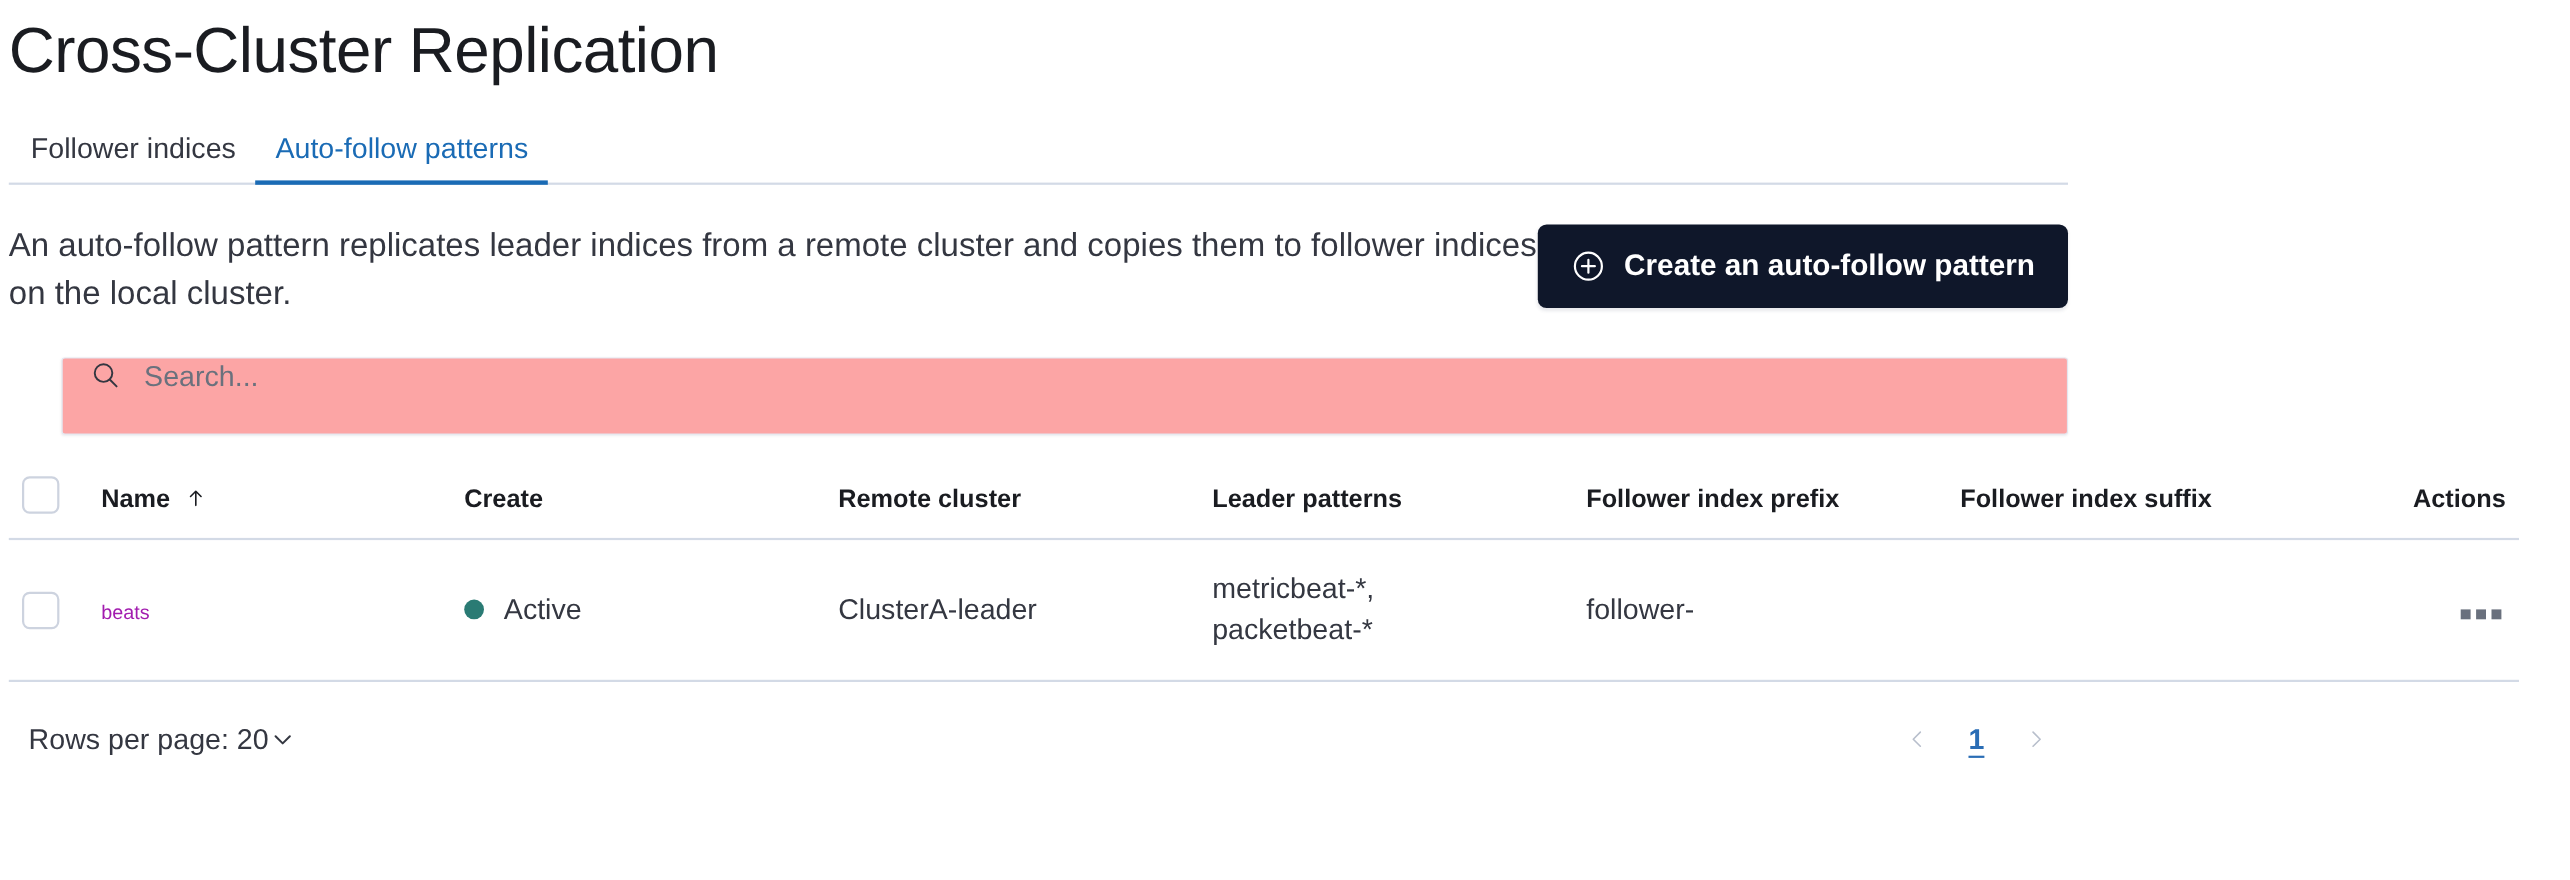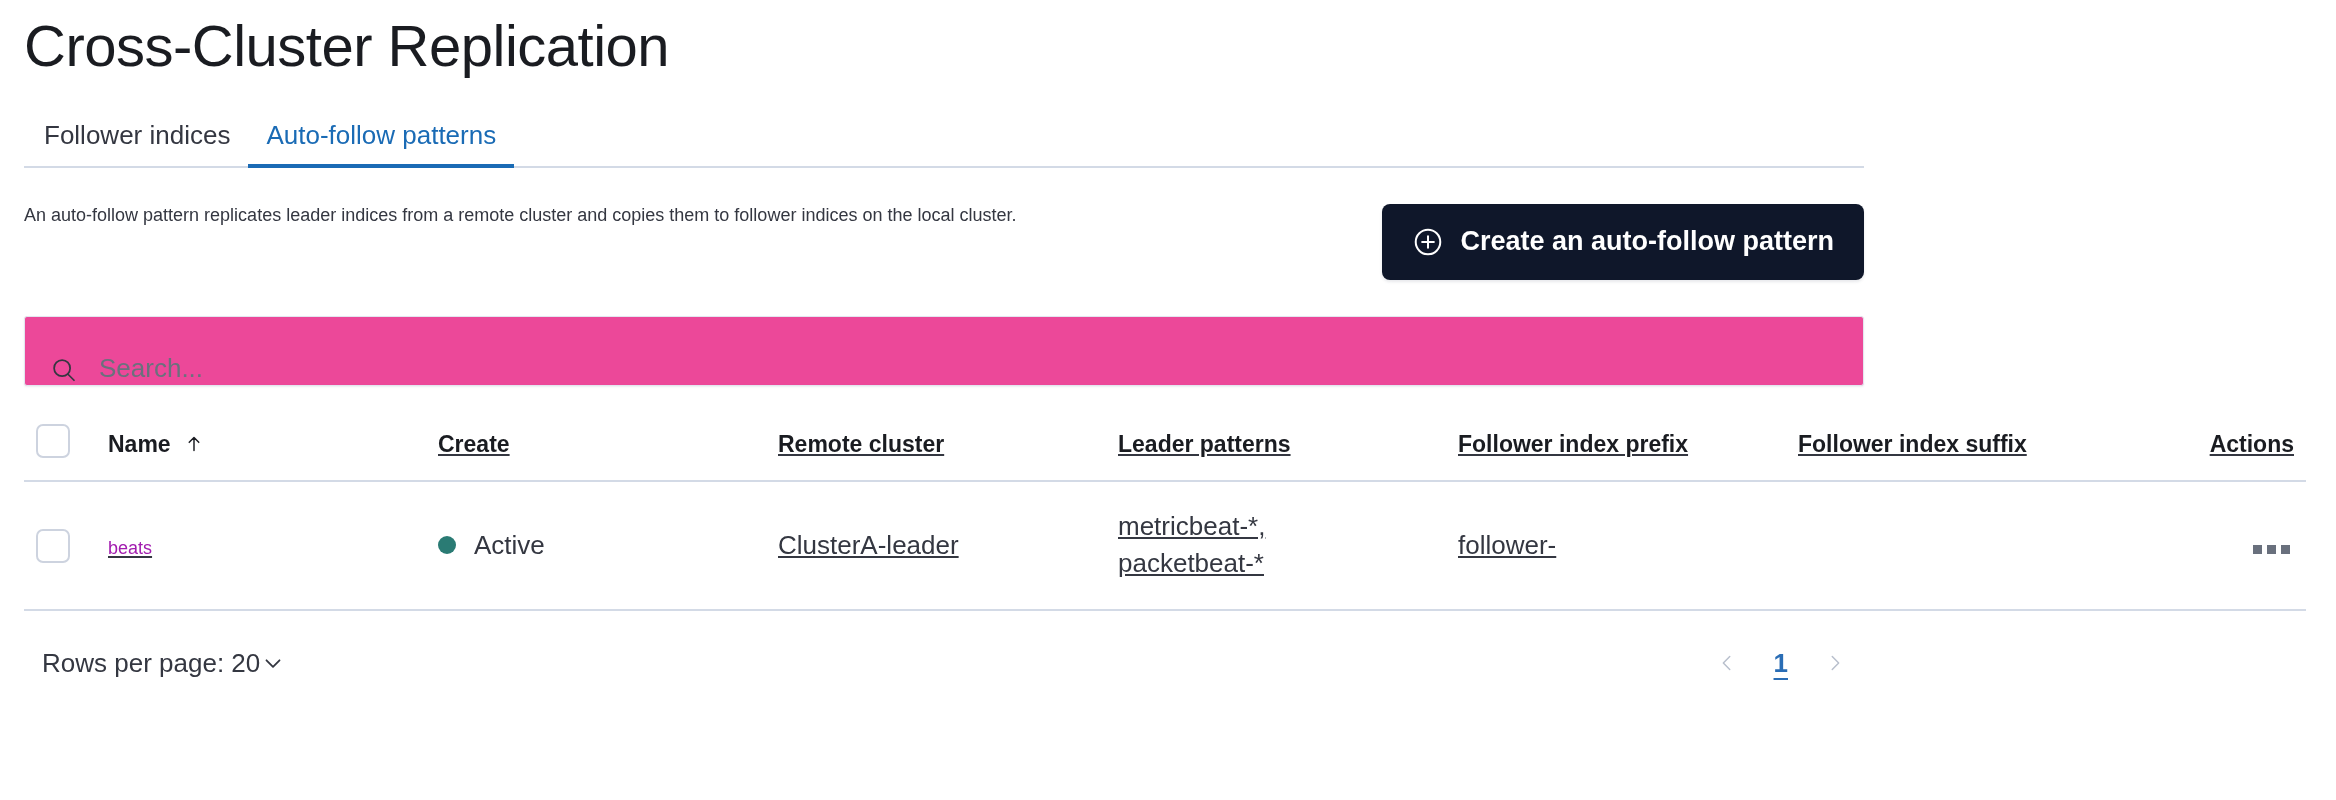--- a/index.html
+++ b/index.html
@@ -9,21 +9,21 @@
   }
   body {
     width: 2336px; height: 800px;
     font-family: "Liberation Sans", sans-serif;
     color: #343741;
     overflow: hidden;
   }
   .page {
     width: 1888px; height: 800px;
     position: relative;
-    padding: 0 24px;
+    padding: 0 8px;
   }
 
   
   .page-title {
     font-size: 58px;
     line-height: 1.1;
     font-weight: 400;
     color: #1a1c21;
     letter-spacing: -0.5px;
     padding-top: 14px;
@@ -65,21 +65,21 @@
 
   
   .intro {
     display: flex;
     align-items: flex-start;
     justify-content: space-between;
     margin-top: 34px;
     padding-left: 0px;
   }
   .intro-text {
-    font-size: 18px;
+    font-size: 30px;
     line-height: 1.45;
     color: #343741;
     max-width: 1700px;
   }
   .create-btn {
     flex: 0 0 auto;
     background: #0f172a;
     color: #ffffff;
     border: none;
     border-radius: 8px;
@@ -96,47 +96,47 @@
     margin-top: 2px;
     margin-right: 0px;
     box-shadow: 0 2px 3px rgba(65,78,101,0.12);
   }
   .create-btn .plus-icon { display: flex; align-items: center; }
 
   
   .search-wrap {
     margin-top: 36px;
     height: 70px;
-    background: #ec4899;
+    background: #fca5a5;
     border: 1px solid #e3e6ef;
     border-radius: 3px;
     display: flex;
-    align-items: flex-end;
+    align-items: flex-start;
     padding: 0 24px;
     box-shadow: 0 1px 2px rgba(65,78,101,0.10);
+    margin-left: 48px;
   }
   .search-icon { flex: 0 0 auto; display:flex; align-items:center; margin-right: 18px; }
   .search-input {
     flex: 1 1 auto;
     border: none;
     outline: none;
     background: transparent;
     font-size: 26px;
     font-family: inherit;
     color: #343741;
   }
   .search-input::placeholder { color: #6a717d; opacity: 1; }
 
   
   table.ccr-table {
     width: 100%;
     border-collapse: collapse;
     margin-top: 28px;
     table-layout: fixed;
-    text-decoration: underline;
   }
   table.ccr-table th {
     font-size: 23px;
     font-weight: 700;
     color: #1a1c21;
     text-align: left;
     padding: 10px 12px 22px 12px;
     border-bottom: 2px solid #d3dae6;
     vertical-align: bottom;
   }

